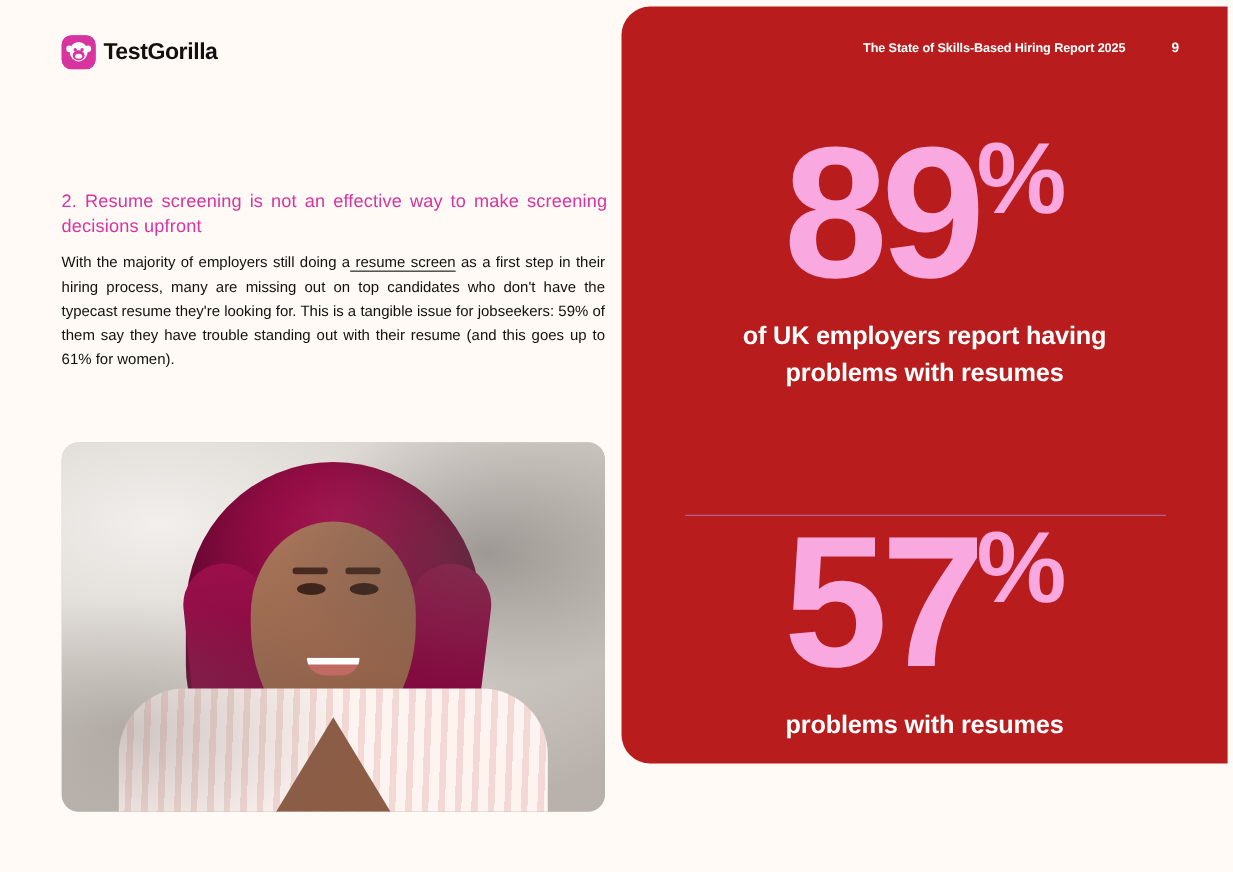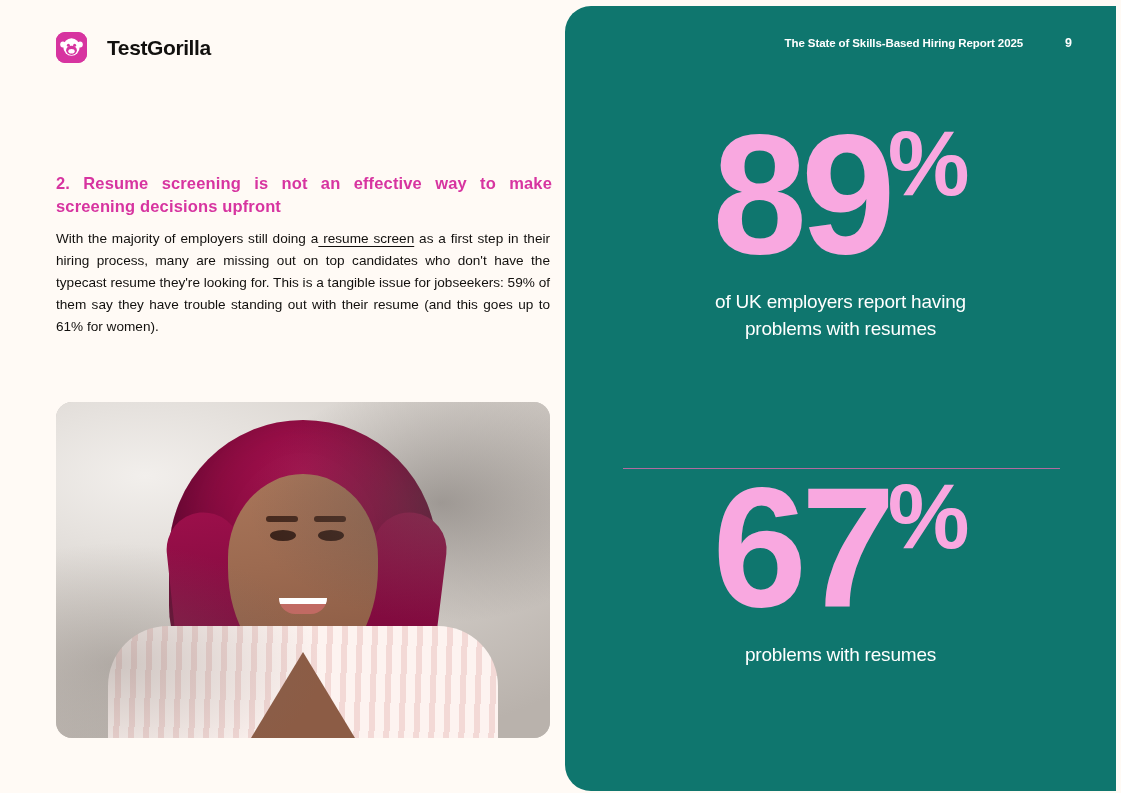--- a/index.html
+++ b/index.html
@@ -30,21 +30,21 @@
     width: 565px;
     height: 793px;
   }
 
   .brand {
     position: absolute;
     left: 56px;
     top: 32px;
     display: flex;
     align-items: center;
-    gap: 20px;
+    gap: 7px;
   }
   .brand-mark {
     width: 31px;
     height: 31px;
     border-radius: 9px;
     background: #d734a0;
     position: relative;
     display: block;
   }
   .brand-mark svg { display:block; }
@@ -55,21 +55,21 @@
     letter-spacing: -0.4px;
     line-height: 1;
   }
 
   .headline {
     position: absolute;
     left: 56px;
     top: 172px;
     width: 496px;
     font-size: 16.5px;
-    font-weight: 700;
+    font-weight: 400;
     line-height: 1.42;
     color: #d734a0;
     letter-spacing: 0.15px;
     text-align: justify;
   }
 
   .body-copy {
     position: absolute;
     left: 56px;
     top: 228px;
@@ -204,22 +204,22 @@
     background: #c16a63;
     box-shadow: inset 0 6px 0 #ffffff;
   }
 
   
   .right-panel {
     position: absolute;
     left: 565px;
     top: 6px;
     width: 551px;
-    height: 785px;
-    background: #0f766e;
+    height: 688px;
+    background: #b91c1c;
     border-radius: 26px 0 0 26px;
     color: #ffffff;
     overflow: hidden;
   }
 
   .panel-header {
     position: absolute;
     top: 30px;
     left: 0;
     width: 100%;
@@ -263,22 +263,22 @@
   .big-number .pct {
     font-size: 92px;
     font-weight: 800;
     letter-spacing: -3px;
     position: relative;
     top: -58px;
     left: -2px;
   }
   .stat-caption {
     margin-top: 22px;
-    font-size: 19px;
-    font-weight: 400;
+    font-size: 23px;
+    font-weight: 700;
     line-height: 1.42;
     color: #ffffff;
     letter-spacing: -0.2px;
   }
 
   .divider {
     position: absolute;
     left: 58px;
     top: 462px;
     width: 437px;
@@ -347,21 +347,21 @@
       <div class="stat-caption">
         <div>of UK employers report having</div>
         <div>problems with resumes</div>
       </div>
     </div>
 
     <div class="divider"></div>
 
     <div class="stat-block second">
       <div class="big-number">
-        <span>67</span><span class="pct">%</span>
+        <span>57</span><span class="pct">%</span>
       </div>
       <div class="stat-caption">
         <div>problems with resumes</div>
       </div>
     </div>
 
   </div>
 </div>
 
 </body></html>

